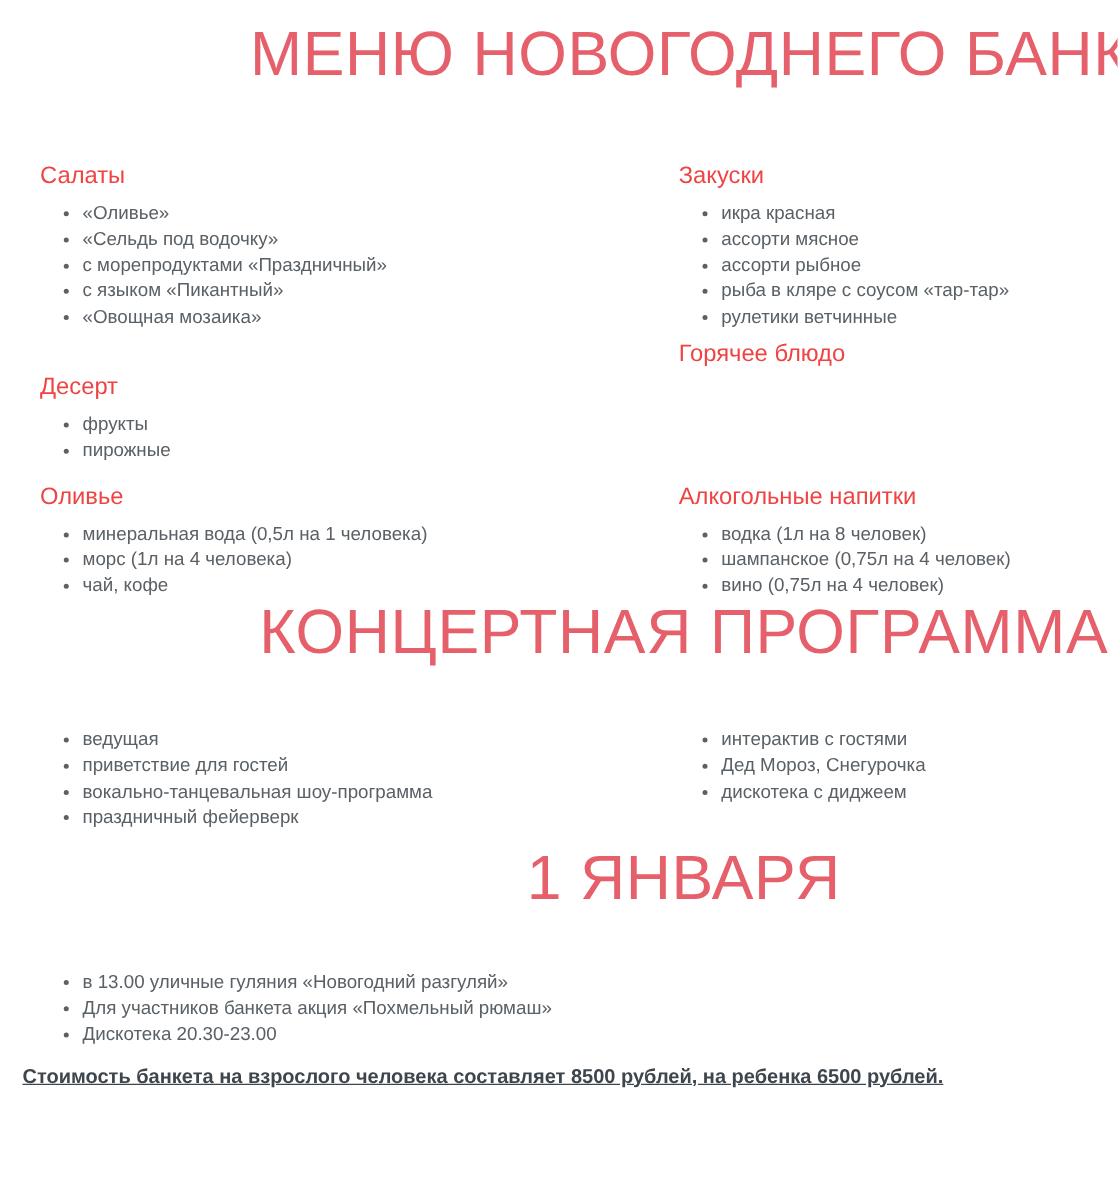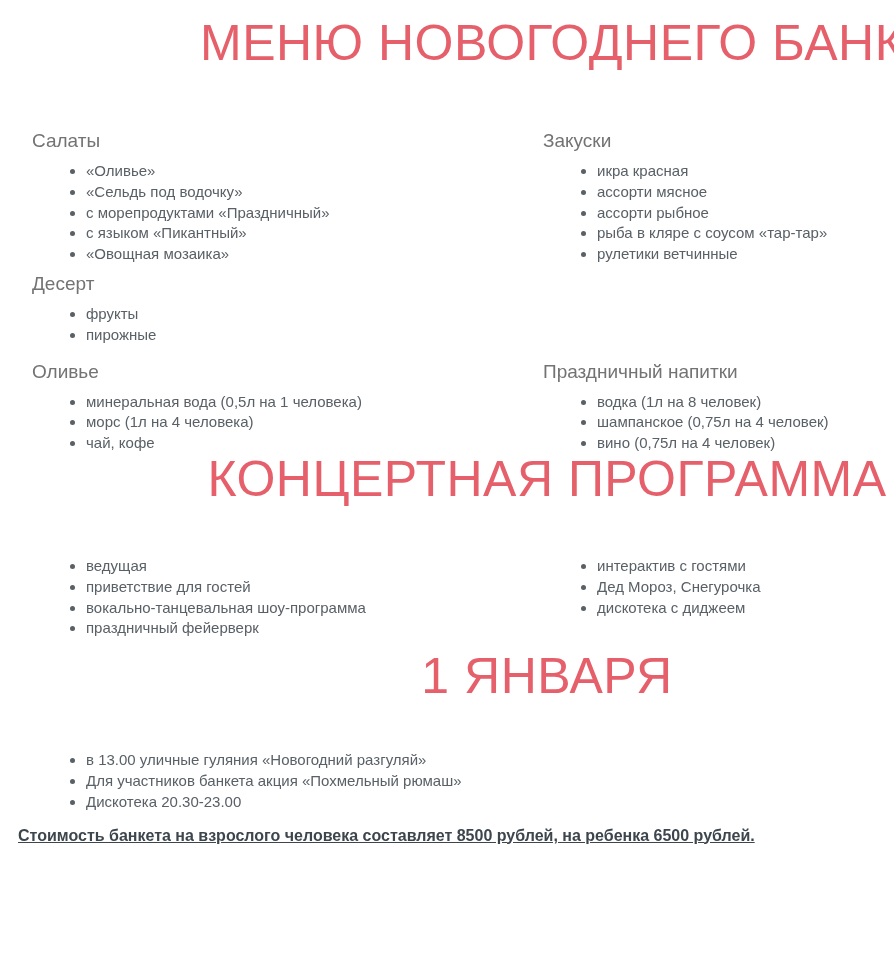--- a/index.html
+++ b/index.html
@@ -35,35 +35,34 @@
   .row-concert { margin-top: 52px; }
   .row-january { margin-top: 49px; }
   .col-left { width: 511px; flex: 0 0 511px; }
   .col-right { flex: 1 1 auto; }
 
   .section-heading {
     margin: 0;
     font-size: 19px;
     line-height: 26px;
     font-weight: 400;
-    color: #737373;
+    color: #ef4444;
   }
   .section-hot { margin-top: 6px; }
 
   ul.bullet-list {
     margin: 7px 0 0 0;
     padding: 0 0 0 34px;
     list-style: disc;
   }
   ul.bullet-list.no-head { margin-top: 0; }
   ul.bullet-list li {
     font-size: 15px;
     line-height: 20.8px;
     color: #596066;
-    margin-left: 20px;
   }
 
   .price-note {
     margin: 12px 0 0 18px;
     font-size: 16px;
     line-height: 21px;
     font-weight: 700;
     color: #3d454d;
     text-decoration: underline;
   }
@@ -93,20 +92,21 @@
         <h2 class="section-heading">Закуски</h2>
         <ul class="bullet-list">
             <li>икра красная</li>
             <li>ассорти мясное</li>
             <li>ассорти рыбное</li>
             <li>рыба в кляре с соусом «тар-тар»</li>
             <li>рулетики ветчинные</li>
           </ul>
       </section>
       <section class="section-hot">
+        <h2 class="section-heading">Горячее блюдо</h2>
       </section>
     </div>
   </div>
 
   <div class="row row-b">
     <div class="col-left">
       <section>
         <h2 class="section-heading">Десерт</h2>
         <ul class="bullet-list">
             <li>фрукты</li>
@@ -123,21 +123,21 @@
         <h2 class="section-heading">Оливье</h2>
         <ul class="bullet-list">
             <li>минеральная вода (0,5л на 1 человека)</li>
             <li>морс (1л на 4 человека)</li>
             <li>чай, кофе</li>
           </ul>
       </section>
     </div>
     <div class="col-right">
       <section>
-        <h2 class="section-heading">Праздничный напитки</h2>
+        <h2 class="section-heading">Алкогольные напитки</h2>
         <ul class="bullet-list">
             <li>водка (1л на 8 человек)</li>
             <li>шампанское (0,75л на 4 человек)</li>
             <li>вино (0,75л на 4 человек)</li>
           </ul>
       </section>
     </div>
   </div>
 
   <h1 class="heading-xl concert-heading">КОНЦЕРТНАЯ ПРОГРАММА</h1>

